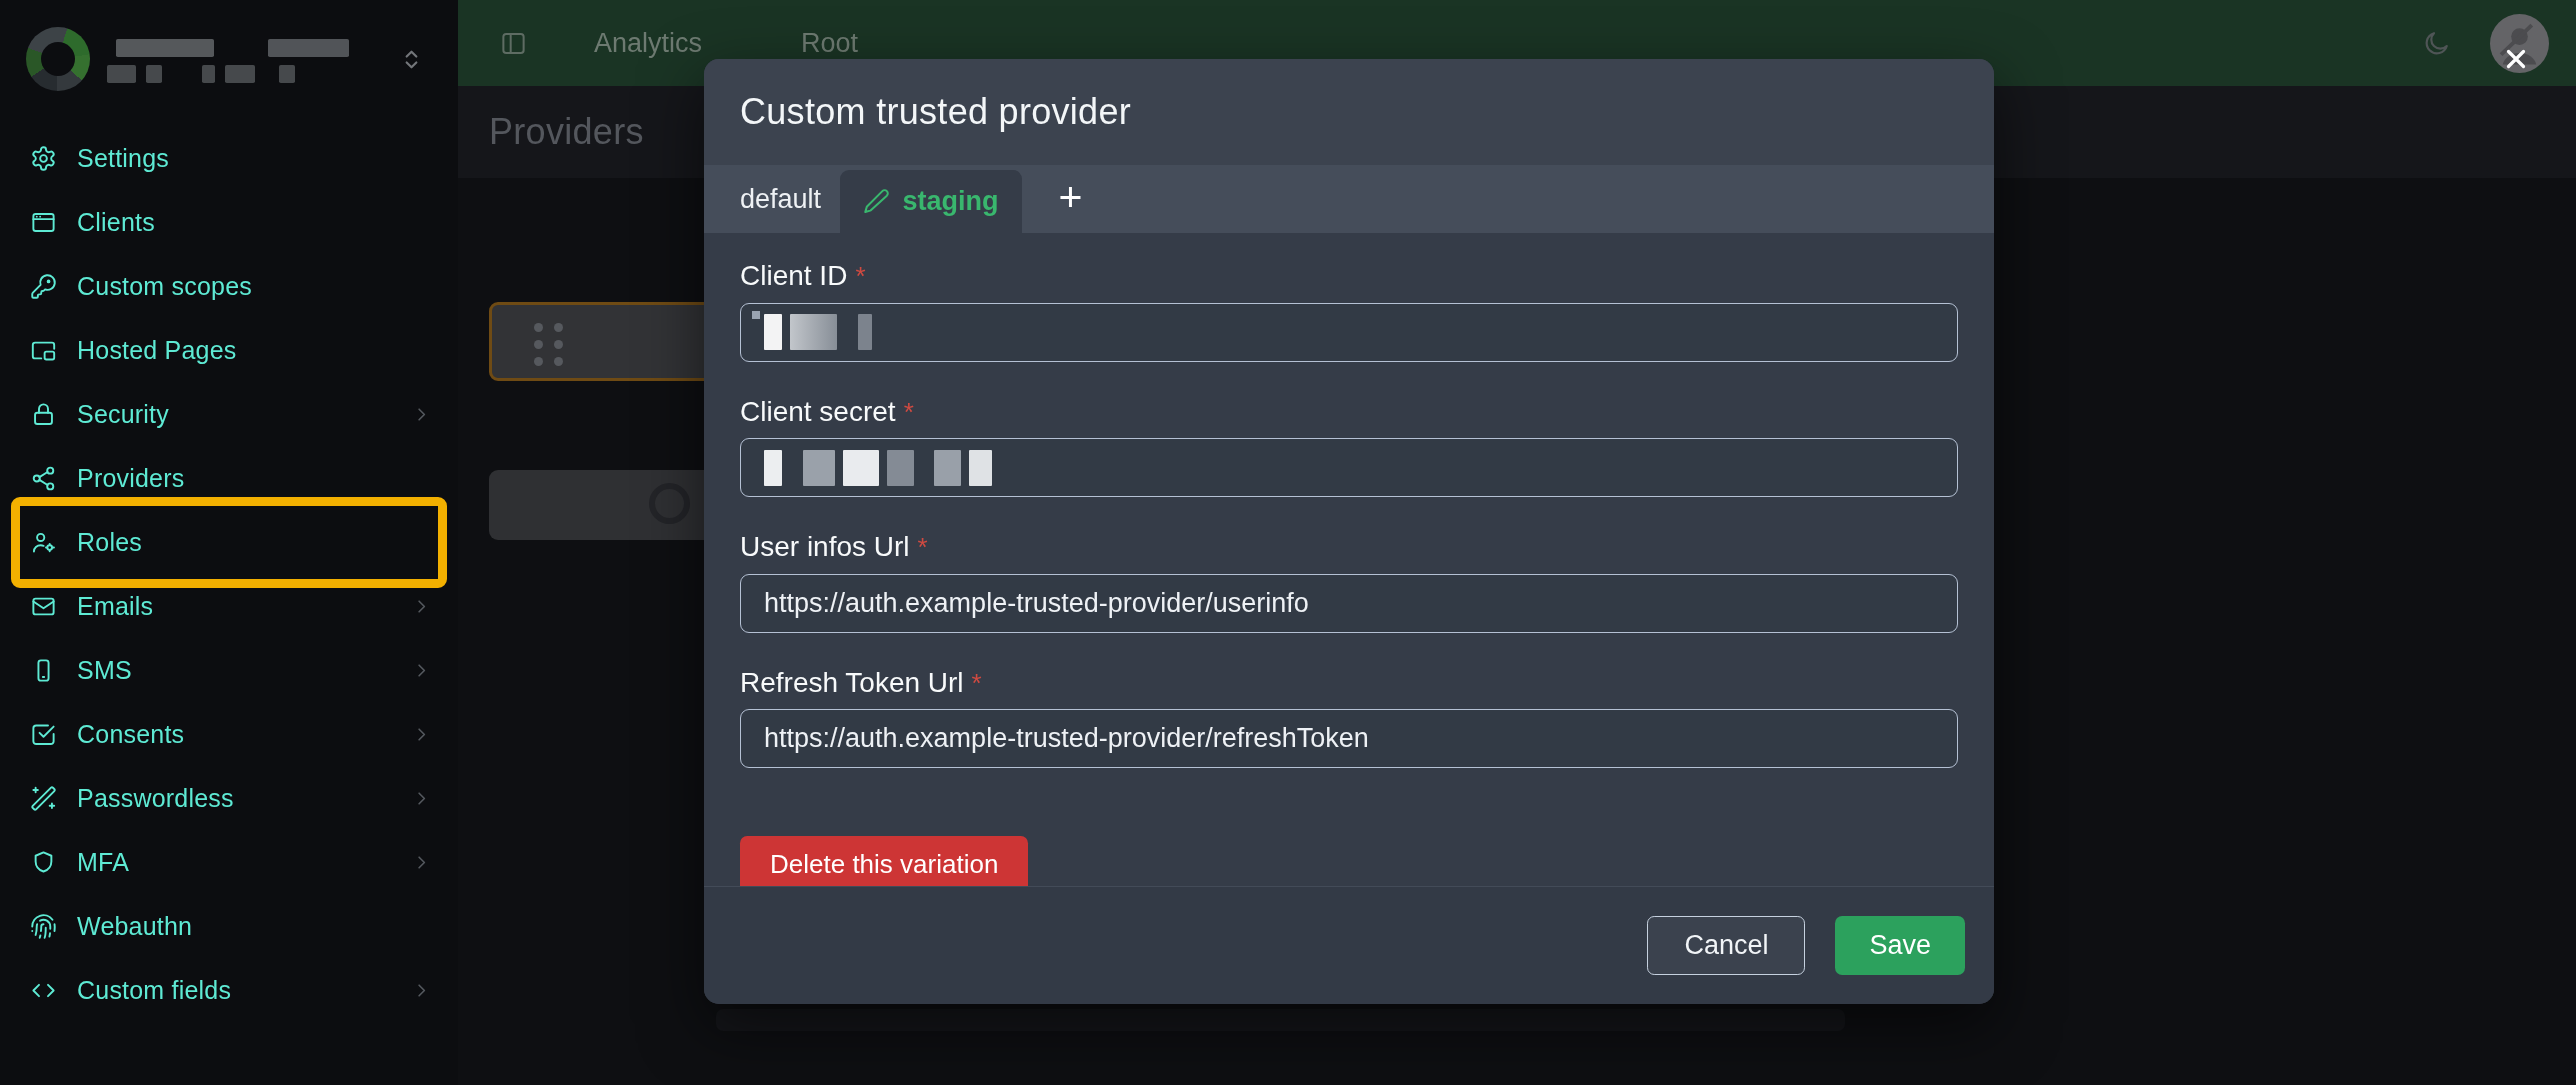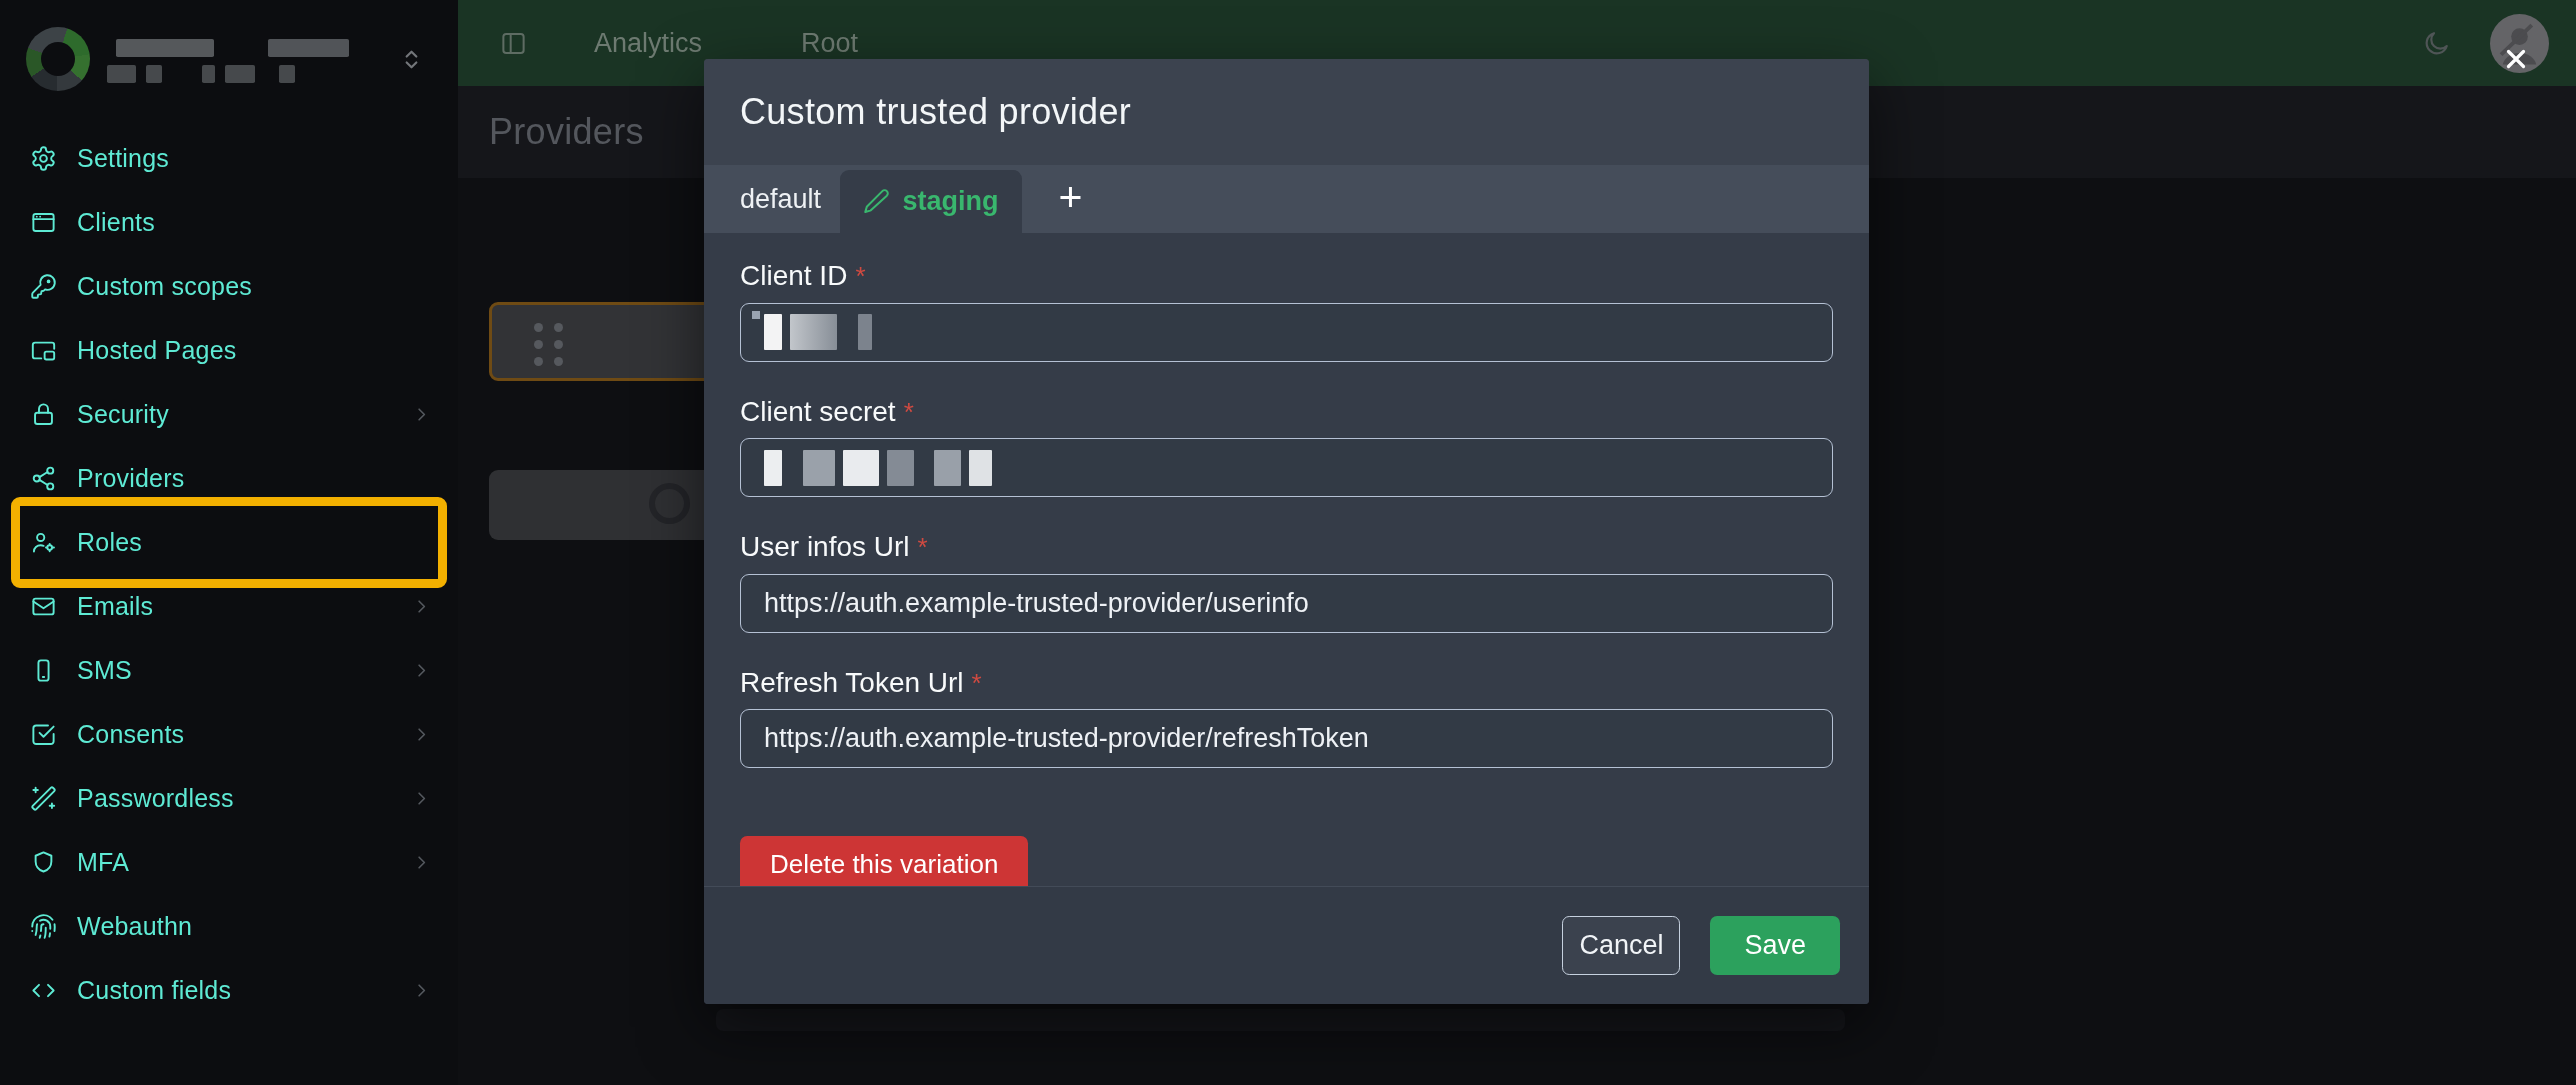--- a/index.html
+++ b/index.html
@@ -54,22 +54,22 @@
   .card1 { position:absolute; left:31px; top:216px; width:555px; height:79px; background:#323336;
     border:3.6px solid #6f4b14; border-radius:9px; }
   .dots { position:absolute; left:42px; top:18px; display:grid; grid-template-columns:repeat(2,9px); grid-auto-rows:9px; gap:8px 10.7px; }
   .dots i { width:9px; height:9px; border-radius:50%; background:#56595e; }
   .card2 { position:absolute; left:31px; top:384px; width:555px; height:70px; background:#2f3033; border-radius:9px; }
   .ring { position:absolute; left:160px; top:13.4px; width:41px; height:41px; border-radius:50%; border:6.3px solid #232428; }
   .partial-letter { position:absolute; left:215px; top:11.6px; font-size:39px; font-weight:bold; color:#121316; }
   .underband { position:absolute; left:258px; top:923px; width:1129px; height:21.5px; background:#15161a; border-radius:7.2px; }
 
   
-  .modal { position:absolute; left:704px; top:59px; width:1165px; height:945px; background:#353c48;
-    border-radius:4px; box-shadow:0 22.4px 63px rgba(0,0,0,.55); z-index:50; overflow:hidden; }
+  .modal { position:absolute; left:704px; top:59px; width:1290px; height:945px; background:#353c48;
+    border-radius:15px; box-shadow:0 22.4px 63px rgba(0,0,0,.55); z-index:50; overflow:hidden; }
   .m-head { height:106px; background:#3c434f; display:flex; align-items:center; padding:0 36px; }
   .m-title { font-size:36px; color:#f3f6f8; font-weight:500; letter-spacing:0.3px; }
   .m-tabs { position:relative; height:68px; background:#454d5a; }
   .tab-default { position:absolute; left:36px; top:0; height:68px; line-height:68px; font-size:27px; color:#eef1f4; cursor:pointer; }
   .tab-active { position:absolute; left:136px; top:5.4px; height:63px; width:182px; background:#353c48;
     border-radius:9px 9px 0 0; display:flex; align-items:center; justify-content:center; gap:12px;
     color:var(--accent-green,#39b76e); font-size:27px; font-weight:bold; cursor:pointer; }
   .tab-active svg { width:27px; height:27px; }
   .tab-add { position:absolute; left:347px; top:0; width:39px; height:68px; line-height:64px; text-align:center;
     font-size:41px; font-weight:300; color:#ffffff; cursor:pointer; }
@@ -83,21 +83,21 @@
   .rdot { position:absolute; left:10.7px; top:7.2px; width:8px; height:8px; background:#99a3b1; }
   .rblocks { display:flex; align-items:center; gap:8px; height:36px; }
   .rb { height:36px; border-radius:0.9px; }
   .gap14 { width:4.5px; }
   .del-btn { margin-top:36px; display:inline-block; height:57px; line-height:57px; padding:0 30px;
     background:var(--delete-red,#cd3535); color:#ffffff; font-size:26px; border:none; border-radius:7.2px;
     font-family:"Liberation Sans", sans-serif; cursor:pointer; }
   .m-foot { position:absolute; left:0; right:0; bottom:0; height:118px; background:#333a46;
     border-top:1.8px solid #434b58; display:flex; align-items:center; justify-content:flex-end; gap:30px; padding-right:29px; }
   .btn { height:59px; font-size:27px; border-radius:7.2px; font-family:"Liberation Sans", sans-serif; cursor:pointer; }
-  .btn-cancel { padding:0 16px; background:#3b424e; border:1.8px solid #c6d1df; color:#f1f4f7; }
+  .btn-cancel { padding:0 36px; background:#3b424e; border:1.8px solid #c6d1df; color:#f1f4f7; }
   .btn-save { padding:0 34px; background:var(--save-green,#2ca15d); border:none; color:#ffffff; }
 </style>
 </head>
 <body>
 
 <div class="sidebar">
   <div class="side-head">
     <div class="logo"></div>
     <div class="rbar" style="left:116px;top:39px;width:98px;height:18px;background:#55585b"></div>
     <div class="rbar" style="left:268px;top:39px;width:81px;height:18px;background:#515458"></div>

